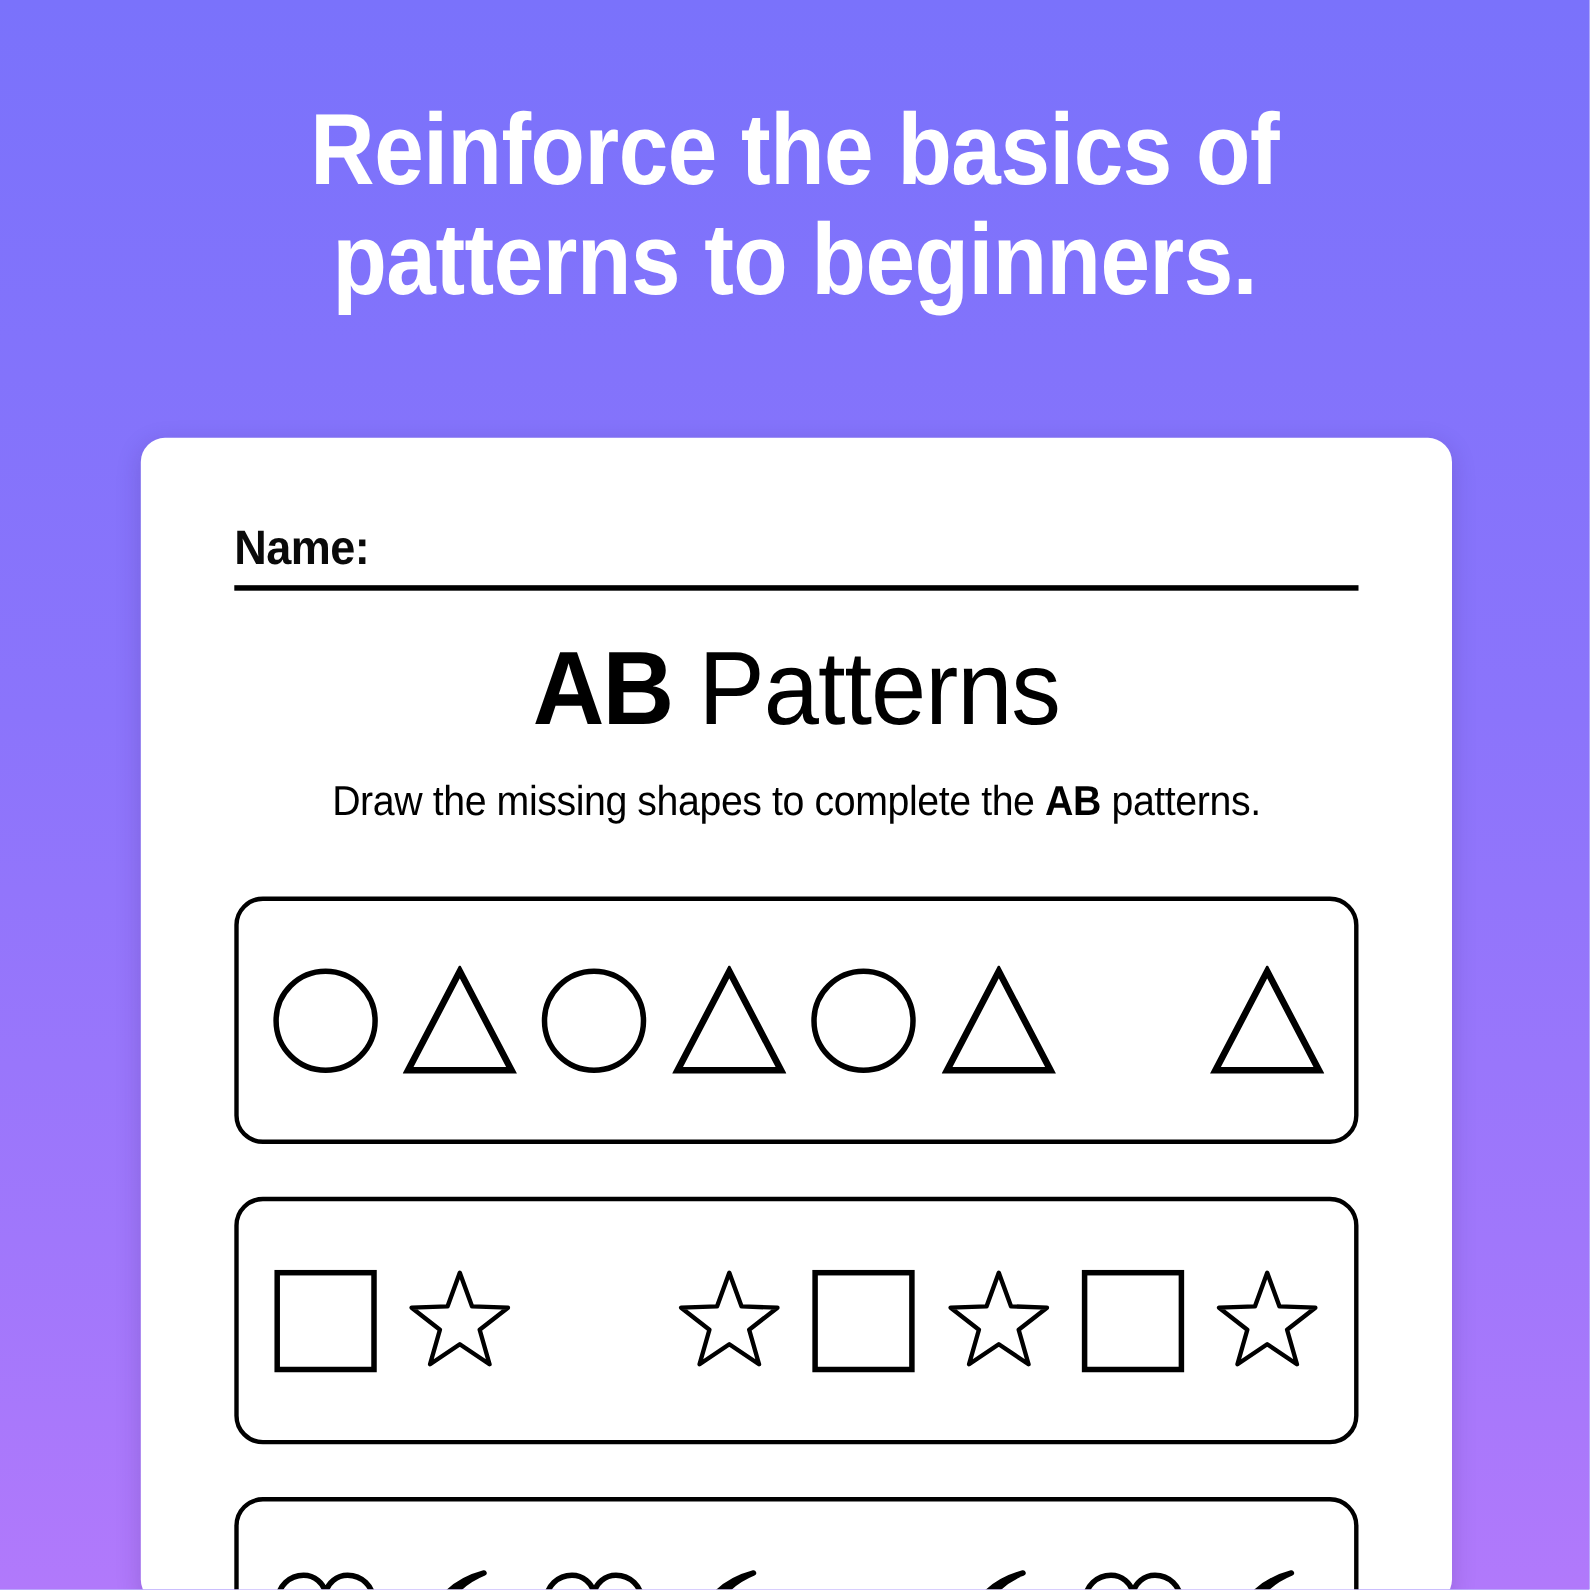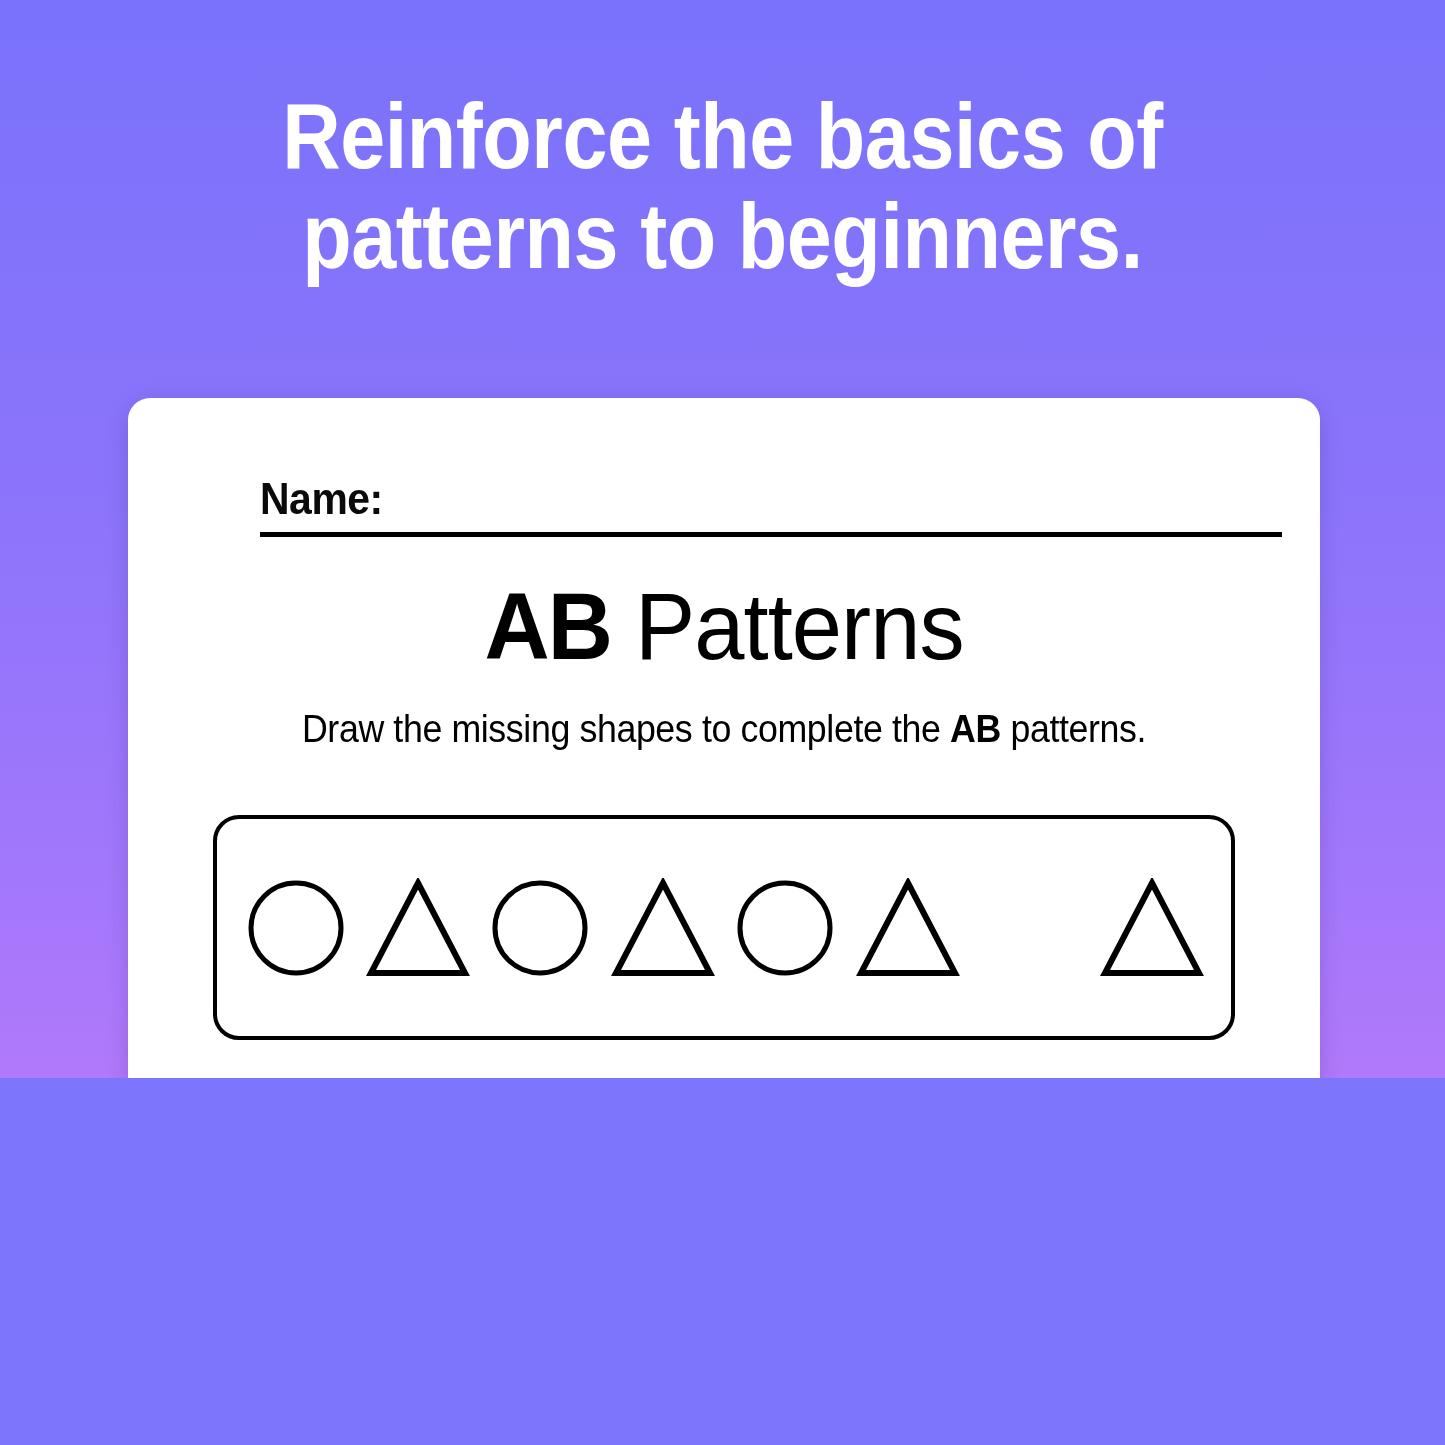--- a/index.html
+++ b/index.html
@@ -10,21 +10,21 @@
     width: 1445px;
     height: 1445px;
     overflow: hidden;
     font-family: "Liberation Sans", sans-serif;
     background: #7d75fb;
   }
 
   #page {
     position: relative;
     width: 1445px;
-    height: 1078px;
+    height: 1445px;
     background: linear-gradient(180deg, #7a72fb 0%, #8b74fb 45%, #a077fb 78%, #b179fb 100%);
     overflow: hidden;
   }
 
   
   .headline {
     position: absolute;
     left: 0;
     top: 86px;
     width: 1445px;
@@ -54,21 +54,20 @@
     box-shadow: 0 6px 22px rgba(40, 20, 90, 0.18);
     overflow: hidden;
   }
 
   .name-row {
     position: absolute;
     left: 85px;
     top: 75px;
     width: 1022px;
     height: 64px;
-    margin-left: 47px;
   }
   .name-label {
     position: absolute;
     left: 0;
     top: 0;
     font-size: 44px;
     font-weight: 600;
     color: #0a0a0a;
     letter-spacing: -0.5px;
     line-height: 52px;

